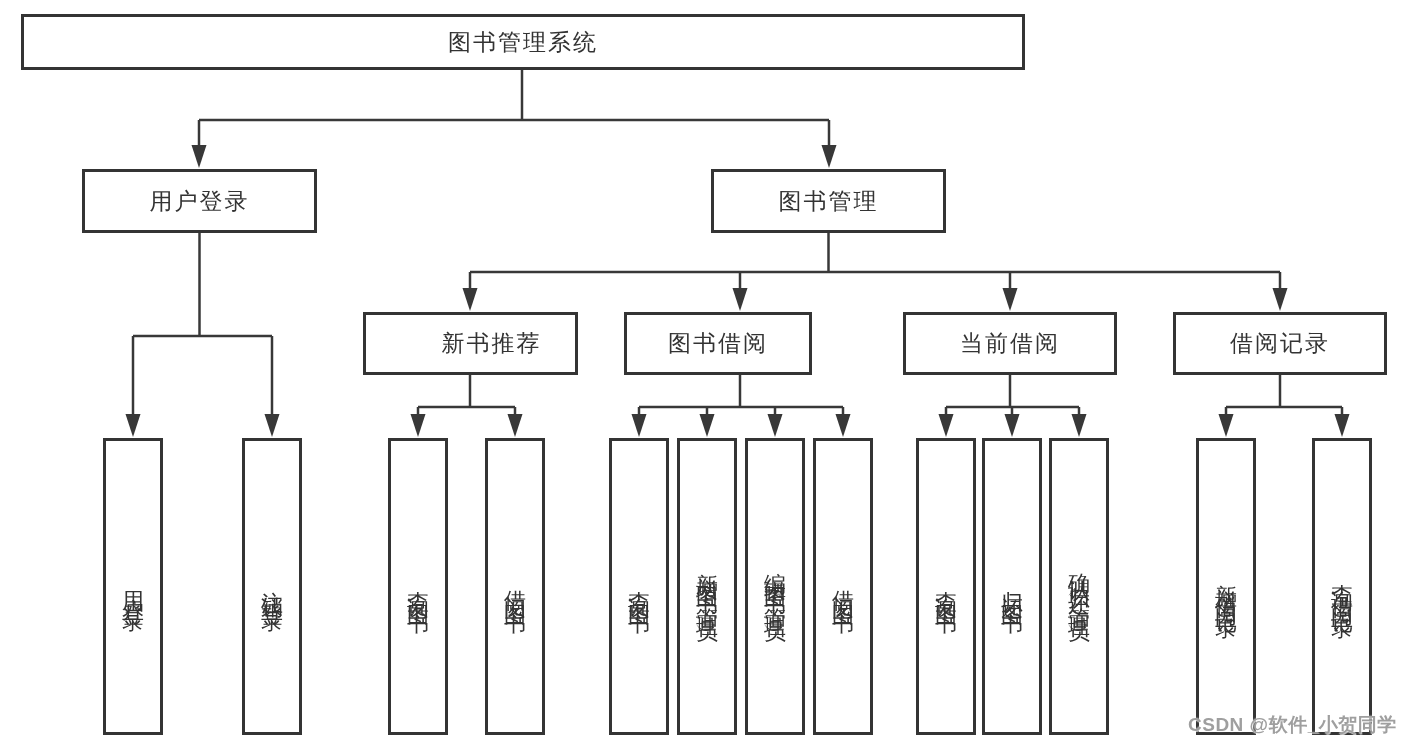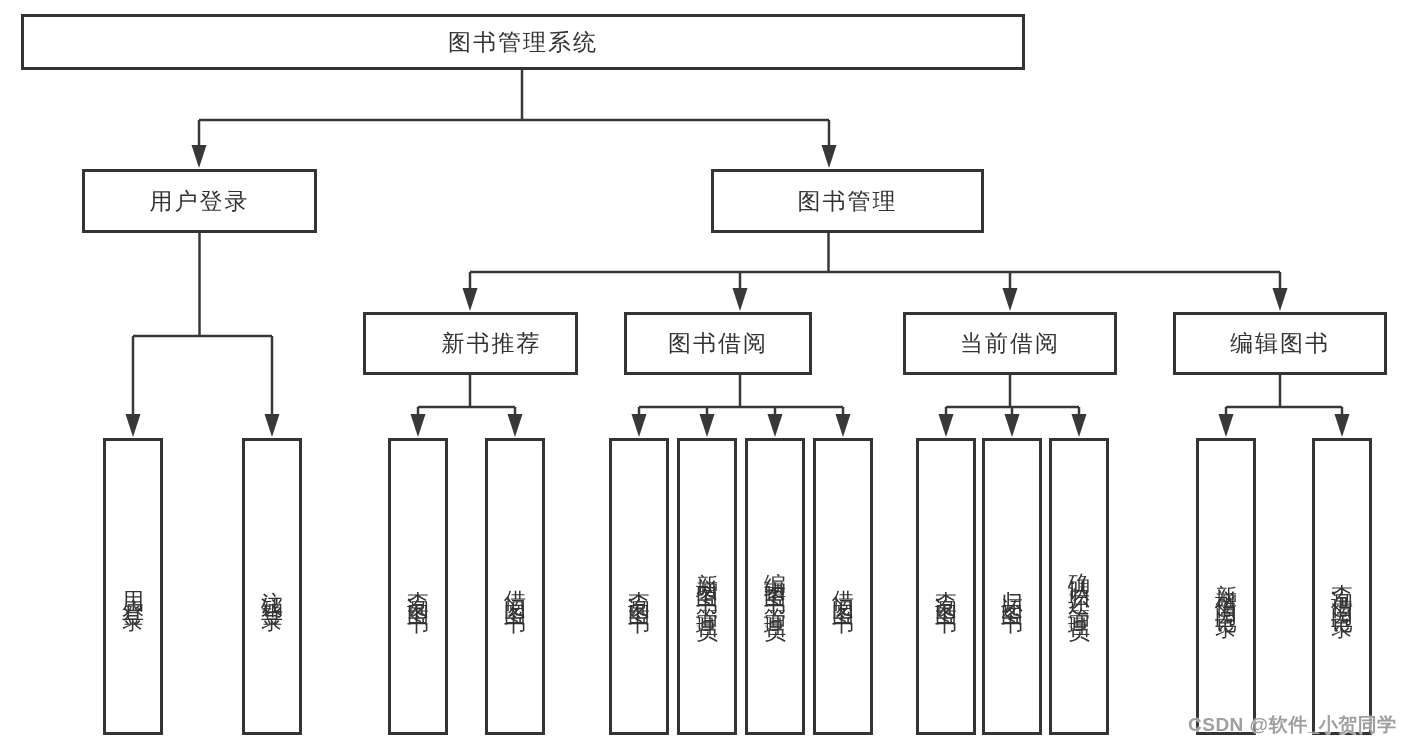--- a/index.html
+++ b/index.html
@@ -107,26 +107,26 @@
     <path class="wire" d="M1226 407 H1342"></path>
     <path class="wire" d="M1226 407 V419"></path>
     <path class="wire" d="M1342 407 V419"></path>
     <polygon class="head" points="1218.5,414 1233.5,414 1226,437"></polygon>
     <polygon class="head" points="1334.5,414 1349.5,414 1342,437"></polygon>
   </svg>
 
   <div class="box" style="left:21px;top:14px;width:1004px;height:56px;text-align:right;">图书管理系统</div>
 
   <div class="box" style="left:82px;top:169px;width:235px;height:64px;">用户登录</div>
-  <div class="box" style="left:711px;top:169px;width:273px;height:64px;">图书管理</div>
+  <div class="box" style="left:711px;top:169px;width:235px;height:64px;">图书管理</div>
 
   <div class="box" style="left:363px;top:312px;width:215px;height:63px;padding-left:42px;">新书推荐</div>
   <div class="box" style="left:624px;top:312px;width:188px;height:63px;">图书借阅</div>
   <div class="box" style="left:903px;top:312px;width:214px;height:63px;">当前借阅</div>
-  <div class="box" style="left:1173px;top:312px;width:214px;height:63px;">编辑图书</div>
+  <div class="box" style="left:1173px;top:312px;width:214px;height:63px;">借阅记录</div>
 
   <div class="box vbox" style="left:103px;top:438px;width:60px;height:297px;">用户登录</div>
   <div class="box vbox" style="left:242px;top:438px;width:60px;height:297px;">注销登录</div>
 
   <div class="box vbox" style="left:388px;top:438px;width:60px;height:297px;">查询图书</div>
   <div class="box vbox" style="left:485px;top:438px;width:60px;height:297px;">借阅图书</div>
 
   <div class="box vbox" style="left:609px;top:438px;width:60px;height:297px;">查询图书</div>
   <div class="box vbox" style="left:677px;top:438px;width:60px;height:297px;">新增图书（管理员）</div>
   <div class="box vbox" style="left:745px;top:438px;width:60px;height:297px;">编辑图书（管理员）</div>

